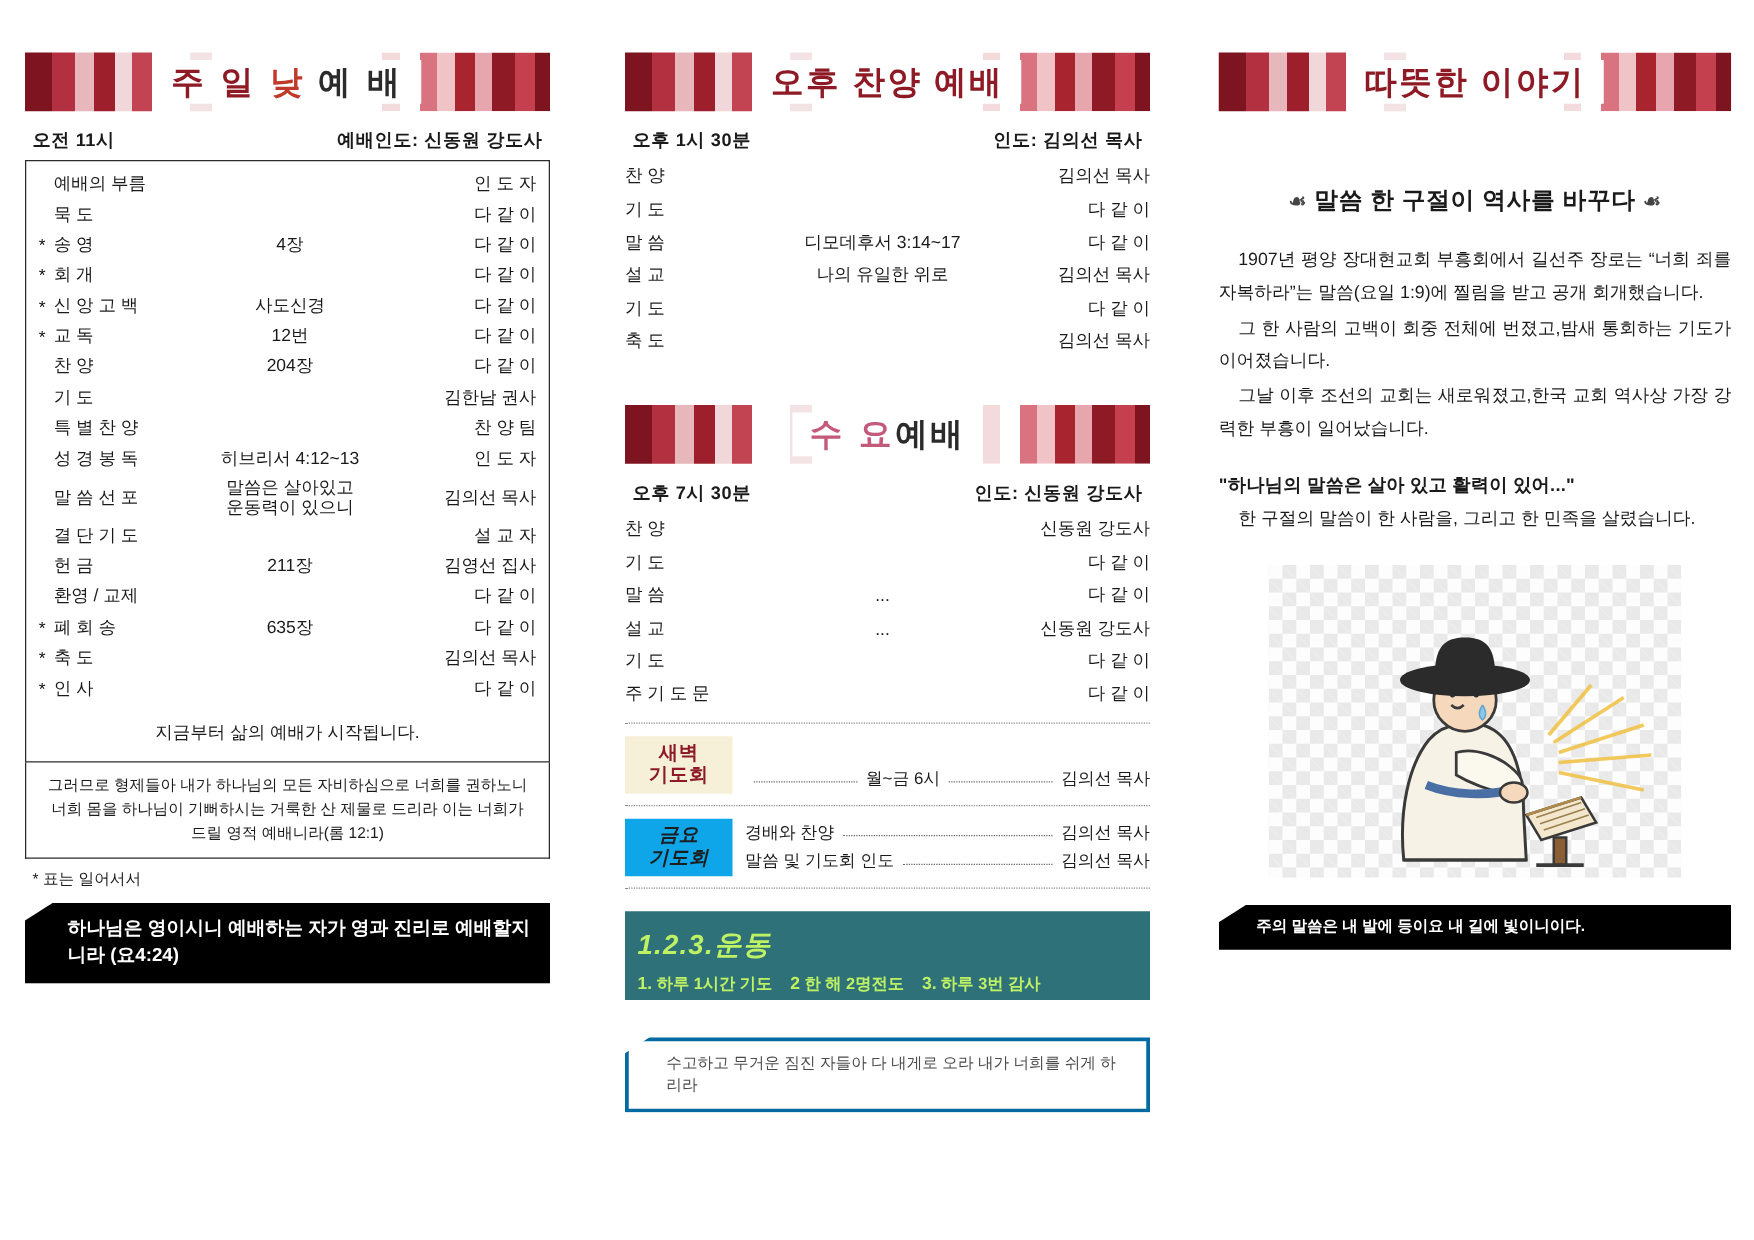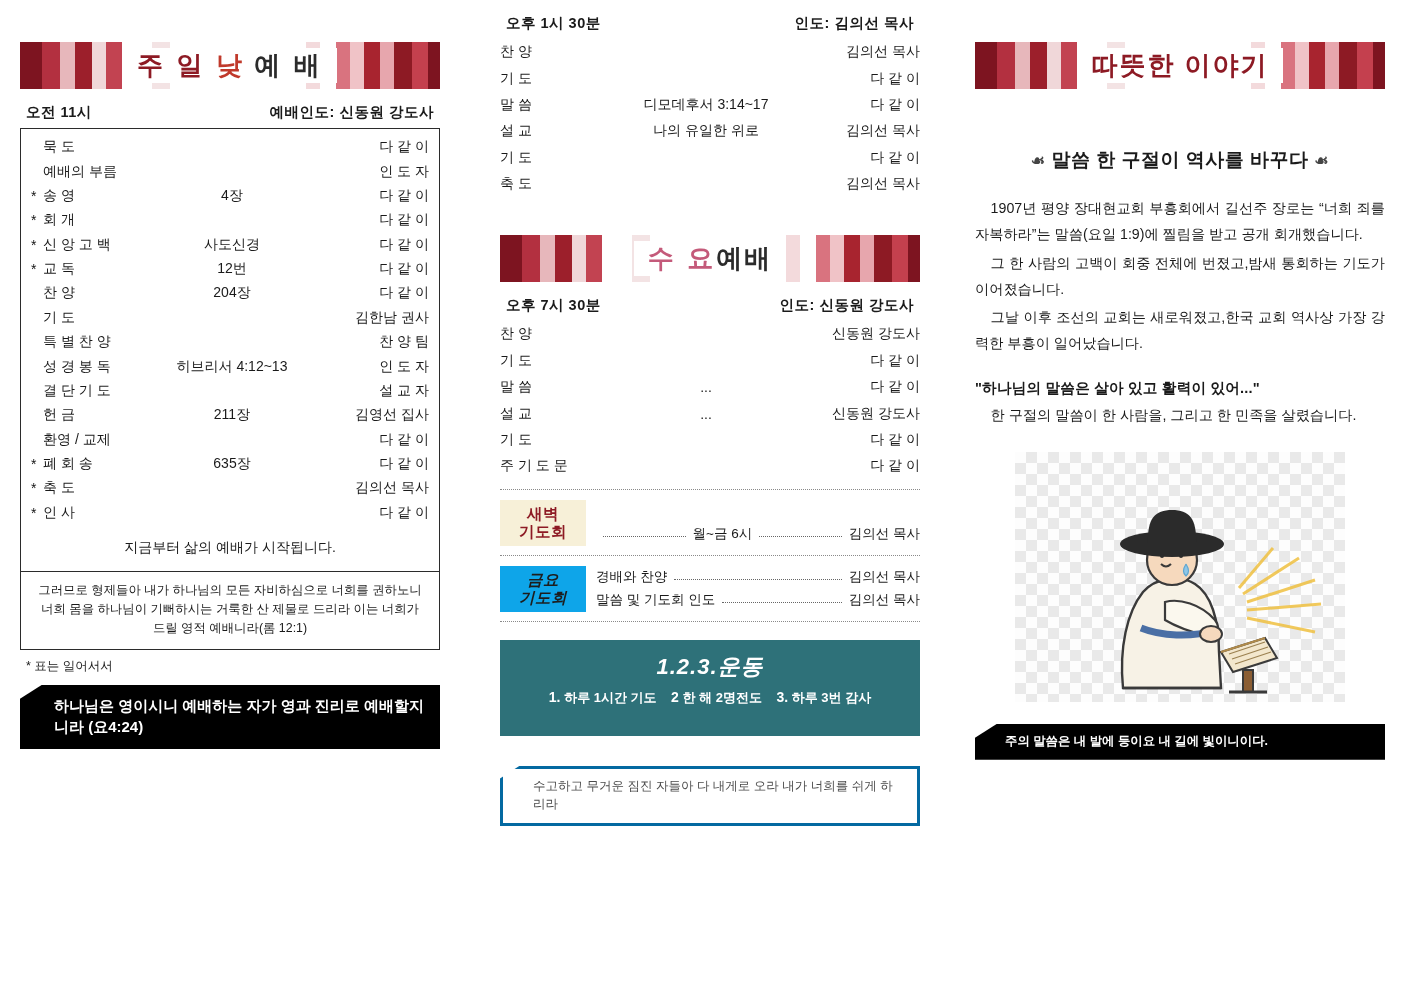--- a/index.html
+++ b/index.html
@@ -132,22 +132,22 @@
   .pray-body { flex:1; padding-left:10px; display:flex; flex-direction:column; justify-content:center; }
   .pray-line { display:flex; align-items:center; font-size:13.5px; padding:2.5px 0; }
   .pray-line .lbl { white-space:nowrap; }
   .pray-line .dots { flex:1; border-bottom:1.5px dotted #666; height:9px; margin:0 7px 3px 7px; }
   .pray-line .who { white-space:nowrap; }
   .pray-line.center { justify-content:center; }
 
   .divider-dot { border-bottom:1px dotted #8a8a8a; margin:9px 0 0 0; }
 
   .movement {
-    margin-top:18px; background:#2e7179; color:#ffffff;
-    padding:12px 10px 29px 10px; text-align:center;
+    margin-top:18px; background:#2e7179; color:#bef264;
+    padding:12px 10px 4px 10px; 
   }
   .movement .m-title { font-size:22px; font-style:italic; font-weight:bold; letter-spacing:1px; }
   .movement .m-sub { font-size:13px; font-weight:bold; margin-top:7px; }
   .movement .m-sub .num { font-size:14px; }
 
   
   .story-title {
     text-align:center; font-size:19px; font-weight:bold;
     margin:58px 0 22px 0; letter-spacing:0.5px;
   }
@@ -187,35 +187,35 @@
     <div class="meta-row">
       <div class="meta-left">오전 11시</div>
       <div class="meta-right">예배인도: 신동원 강도사</div>
     </div>
 
     <div class="boxed">
       <table class="order">
         <tbody>
             <tr>
           <td class="c-star"></td>
+          <td class="c-item">예배의 부름</td>
+          <td class="c-dots">
+                <span class="dots"></span>
+              </td>
+          <td class="c-mid"></td>
+          <td class="c-who">인 도 자</td>
+        </tr>
+        <tr>
+          <td class="c-star"></td>
           <td class="c-item">묵       도</td>
           <td class="c-dots">
                 <span class="dots"></span>
               </td>
           <td class="c-mid"></td>
           <td class="c-who">다  같  이</td>
-        </tr>
-        <tr>
-          <td class="c-star"></td>
-          <td class="c-item">예배의 부름</td>
-          <td class="c-dots">
-                <span class="dots"></span>
-              </td>
-          <td class="c-mid"></td>
-          <td class="c-who">인 도 자</td>
         </tr>
         <tr>
           <td class="c-star">*</td>
           <td class="c-item">송       영</td>
           <td class="c-dots">
                 <span class="dots"></span>
               </td>
           <td class="c-mid">4장</td>
           <td class="c-who">다  같  이</td>
         </tr>
@@ -277,20 +277,29 @@
           <td class="c-star"></td>
           <td class="c-item">성 경 봉 독</td>
           <td class="c-dots">
                 <span class="dots"></span>
               </td>
           <td class="c-mid">히브리서 4:12~13</td>
           <td class="c-who">인 도 자</td>
         </tr>
         <tr>
           <td class="c-star"></td>
+          <td class="c-item">말 씀 선 포</td>
+          <td class="c-mid two-line" colspan="2">
+            <div>말씀은 살아있고</div>
+            <div>운동력이 있으니</div>
+          </td>
+          <td class="c-who">김의선 목사</td>
+        </tr>
+        <tr>
+          <td class="c-star"></td>
           <td class="c-item">결 단 기 도</td>
           <td class="c-dots">
                 <span class="dots"></span>
               </td>
           <td class="c-mid"></td>
           <td class="c-who">설  교  자</td>
         </tr>
         <tr>
           <td class="c-star"></td>
           <td class="c-item">헌       금</td>
@@ -346,20 +355,24 @@
 
     <div class="note-star">* 표는 일어서서</div>
 
     <div class="ribbon-wrap">
       <div class="ribbon">하나님은 영이시니 예배하는 자가 영과 진리로 예배할지니라 (요4:24)</div>
     </div>
   </div>
 
   <div class="col col-2">
 
+    <div class="banner">
+      <div class="right-stripes"></div>
+      <div class="banner-title t-red">오후 찬양 예배</div>
+    </div>
 
     <div class="meta-row">
       <div class="meta-left">오후  1시  30분</div>
       <div class="meta-right">인도: 김의선 목사</div>
     </div>
 
     <div class="thin-list">
       <table class="order">
         <tbody>
             <tr>

